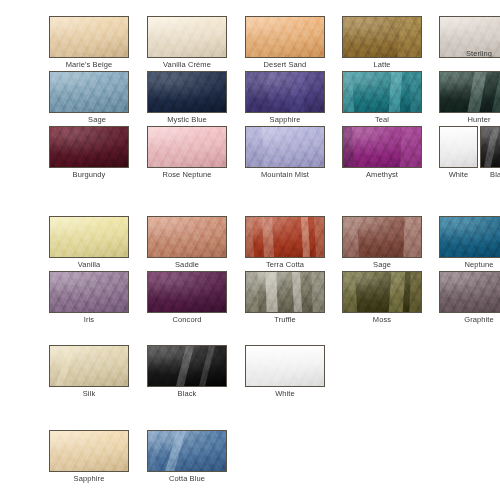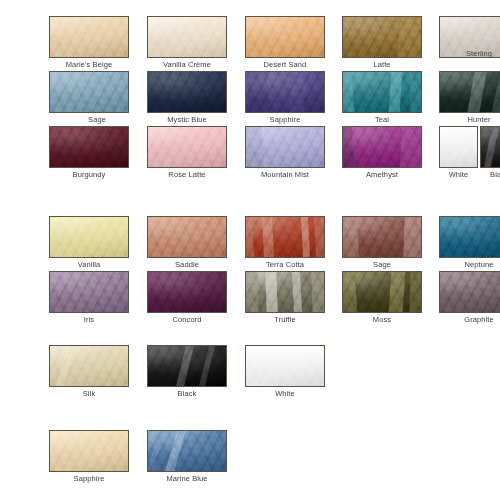--- a/index.html
+++ b/index.html
@@ -148,21 +148,21 @@
           <div class="grain"></div>
         </div>
       </div>
       <div class="label" style="left: 13px; top: 170px; width: 80px; color: rgb(59, 59, 59);">Burgundy</div>
       <div class="swatch-cell" style="left: 111px; top: 126px;">
         <div class="chip" style="width: 80px; height: 42px; border-color: rgb(90, 83, 72); background: linear-gradient(160deg, rgb(249, 210, 213) 0%, rgb(242, 188, 192) 38%, rgb(242, 188, 192) 62%, rgb(228, 166, 172) 100%);">
           <div class="sheen" style="background: radial-gradient(120% 90% at 30% 20%, rgba(255, 255, 255, 0.16) 0%, rgba(255, 255, 255, 0) 60%), linear-gradient(rgba(255, 255, 255, 0.08) 0%, rgba(0, 0, 0, 0.1) 100%);"></div>
           <div class="grain"></div>
         </div>
       </div>
-      <div class="label" style="left: 111px; top: 170px; width: 80px; color: rgb(59, 59, 59);">Rose Latte</div>
+      <div class="label" style="left: 111px; top: 170px; width: 80px; color: rgb(59, 59, 59);">Rose Neptune</div>
       <div class="swatch-cell" style="left: 209px; top: 126px;">
         <div class="chip" style="width: 80px; height: 42px; border-color: rgb(90, 83, 72); background: linear-gradient(160deg, rgb(195, 193, 230) 0%, rgb(174, 172, 216) 38%, rgb(174, 172, 216) 62%, rgb(155, 152, 203) 100%);">
           <div class="bands">
             <div class="band" style="left: 0%; width: 22%; background: rgb(160, 158, 205); opacity: 0.7; transform: skewX(3deg);"></div>
           </div>
           <div class="sheen" style="background: radial-gradient(120% 90% at 30% 20%, rgba(255, 255, 255, 0.16) 0%, rgba(255, 255, 255, 0) 60%), linear-gradient(rgba(255, 255, 255, 0.08) 0%, rgba(0, 0, 0, 0.1) 100%);"></div>
           <div class="grain"></div>
         </div>
       </div>
       <div class="label" style="left: 209px; top: 170px; width: 80px; color: rgb(59, 59, 59);">Mountain Mist</div>
@@ -329,15 +329,15 @@
       <div class="swatch-cell" style="left: 111px; top: 430px;">
         <div class="chip" style="width: 80px; height: 42px; border-color: rgb(90, 83, 72); background: linear-gradient(160deg, rgb(126, 160, 196) 0%, rgb(69, 109, 155) 38%, rgb(69, 109, 155) 62%, rgb(54, 92, 136) 100%);">
           <div class="bands">
             <div class="band" style="left: 30%; width: 12%; background: rgb(126, 162, 198); opacity: 0.85; transform: skewX(-16deg);"></div>
             <div class="band" style="left: 6%; width: 8%; background: rgb(93, 130, 173); opacity: 0.7; transform: skewX(-16deg);"></div>
           </div>
           <div class="sheen" style="background: radial-gradient(120% 90% at 30% 20%, rgba(255, 255, 255, 0.16) 0%, rgba(255, 255, 255, 0) 60%), linear-gradient(rgba(255, 255, 255, 0.08) 0%, rgba(0, 0, 0, 0.1) 100%);"></div>
           <div class="grain"></div>
         </div>
       </div>
-      <div class="label" style="left: 111px; top: 474px; width: 80px; color: rgb(59, 59, 59);">Marine Blue</div>
+      <div class="label" style="left: 111px; top: 474px; width: 80px; color: rgb(59, 59, 59);">Cotta Blue</div>
     </div>
   </div>
 
 </body></html>

